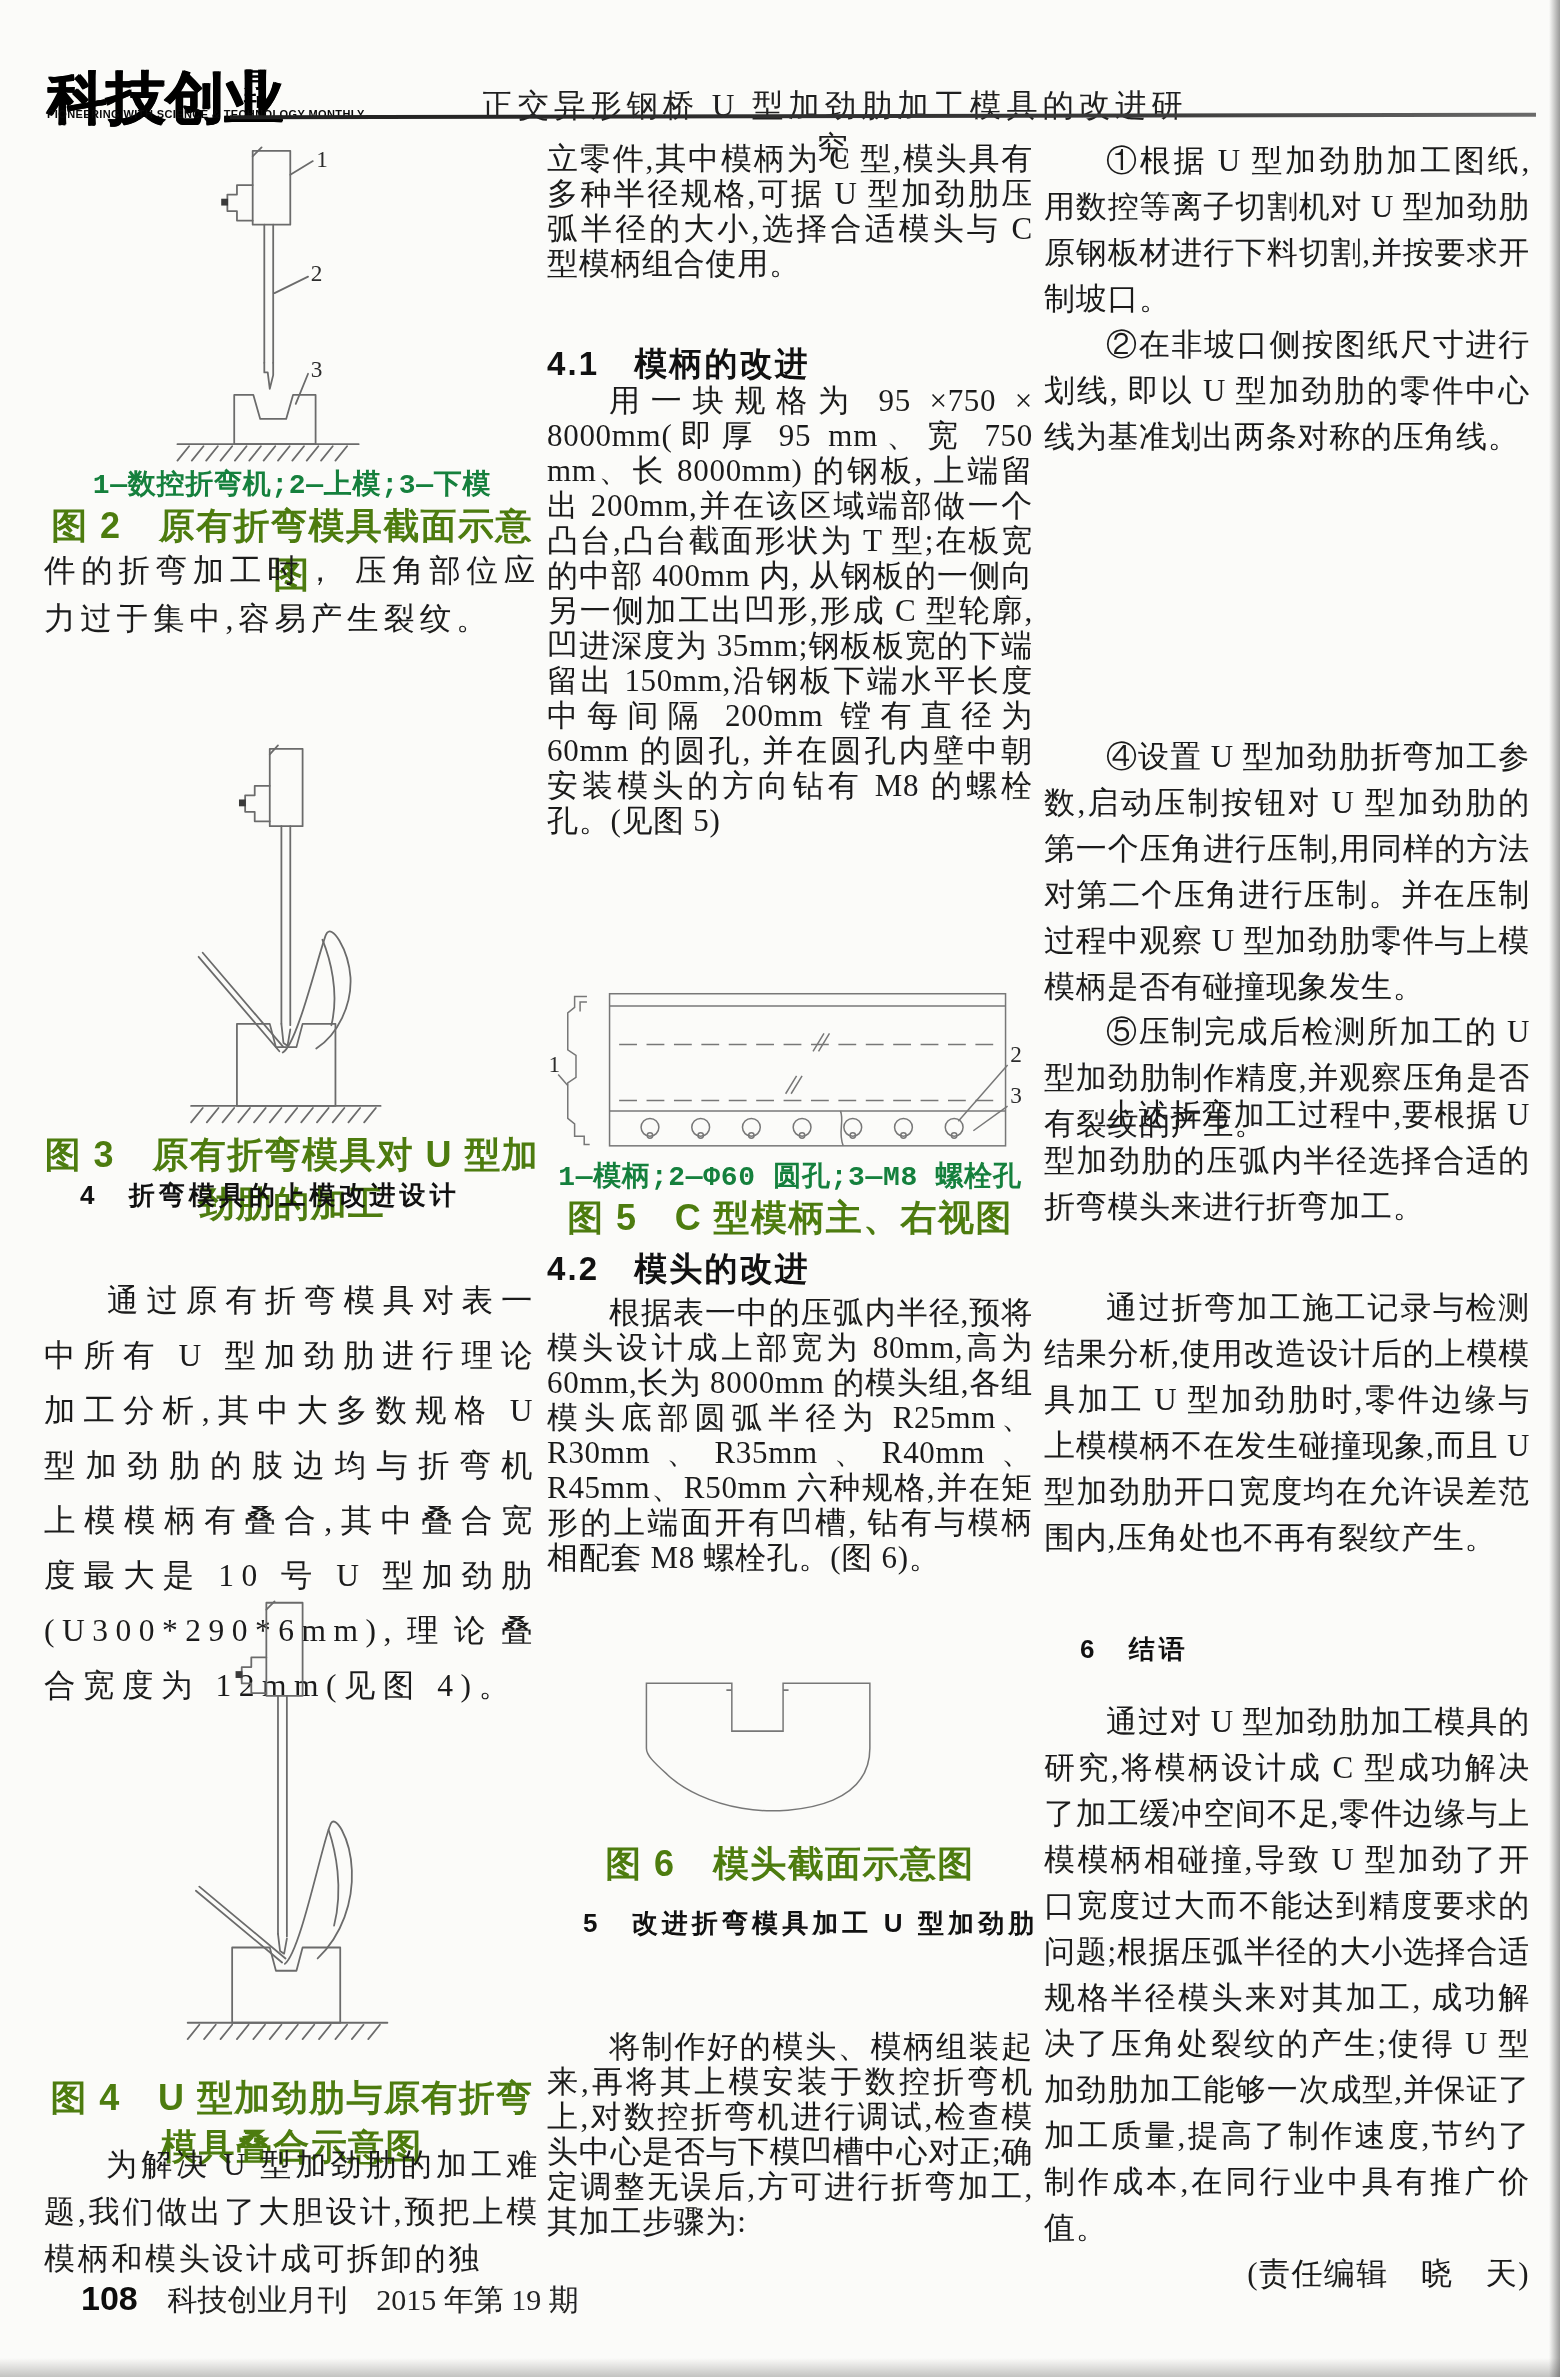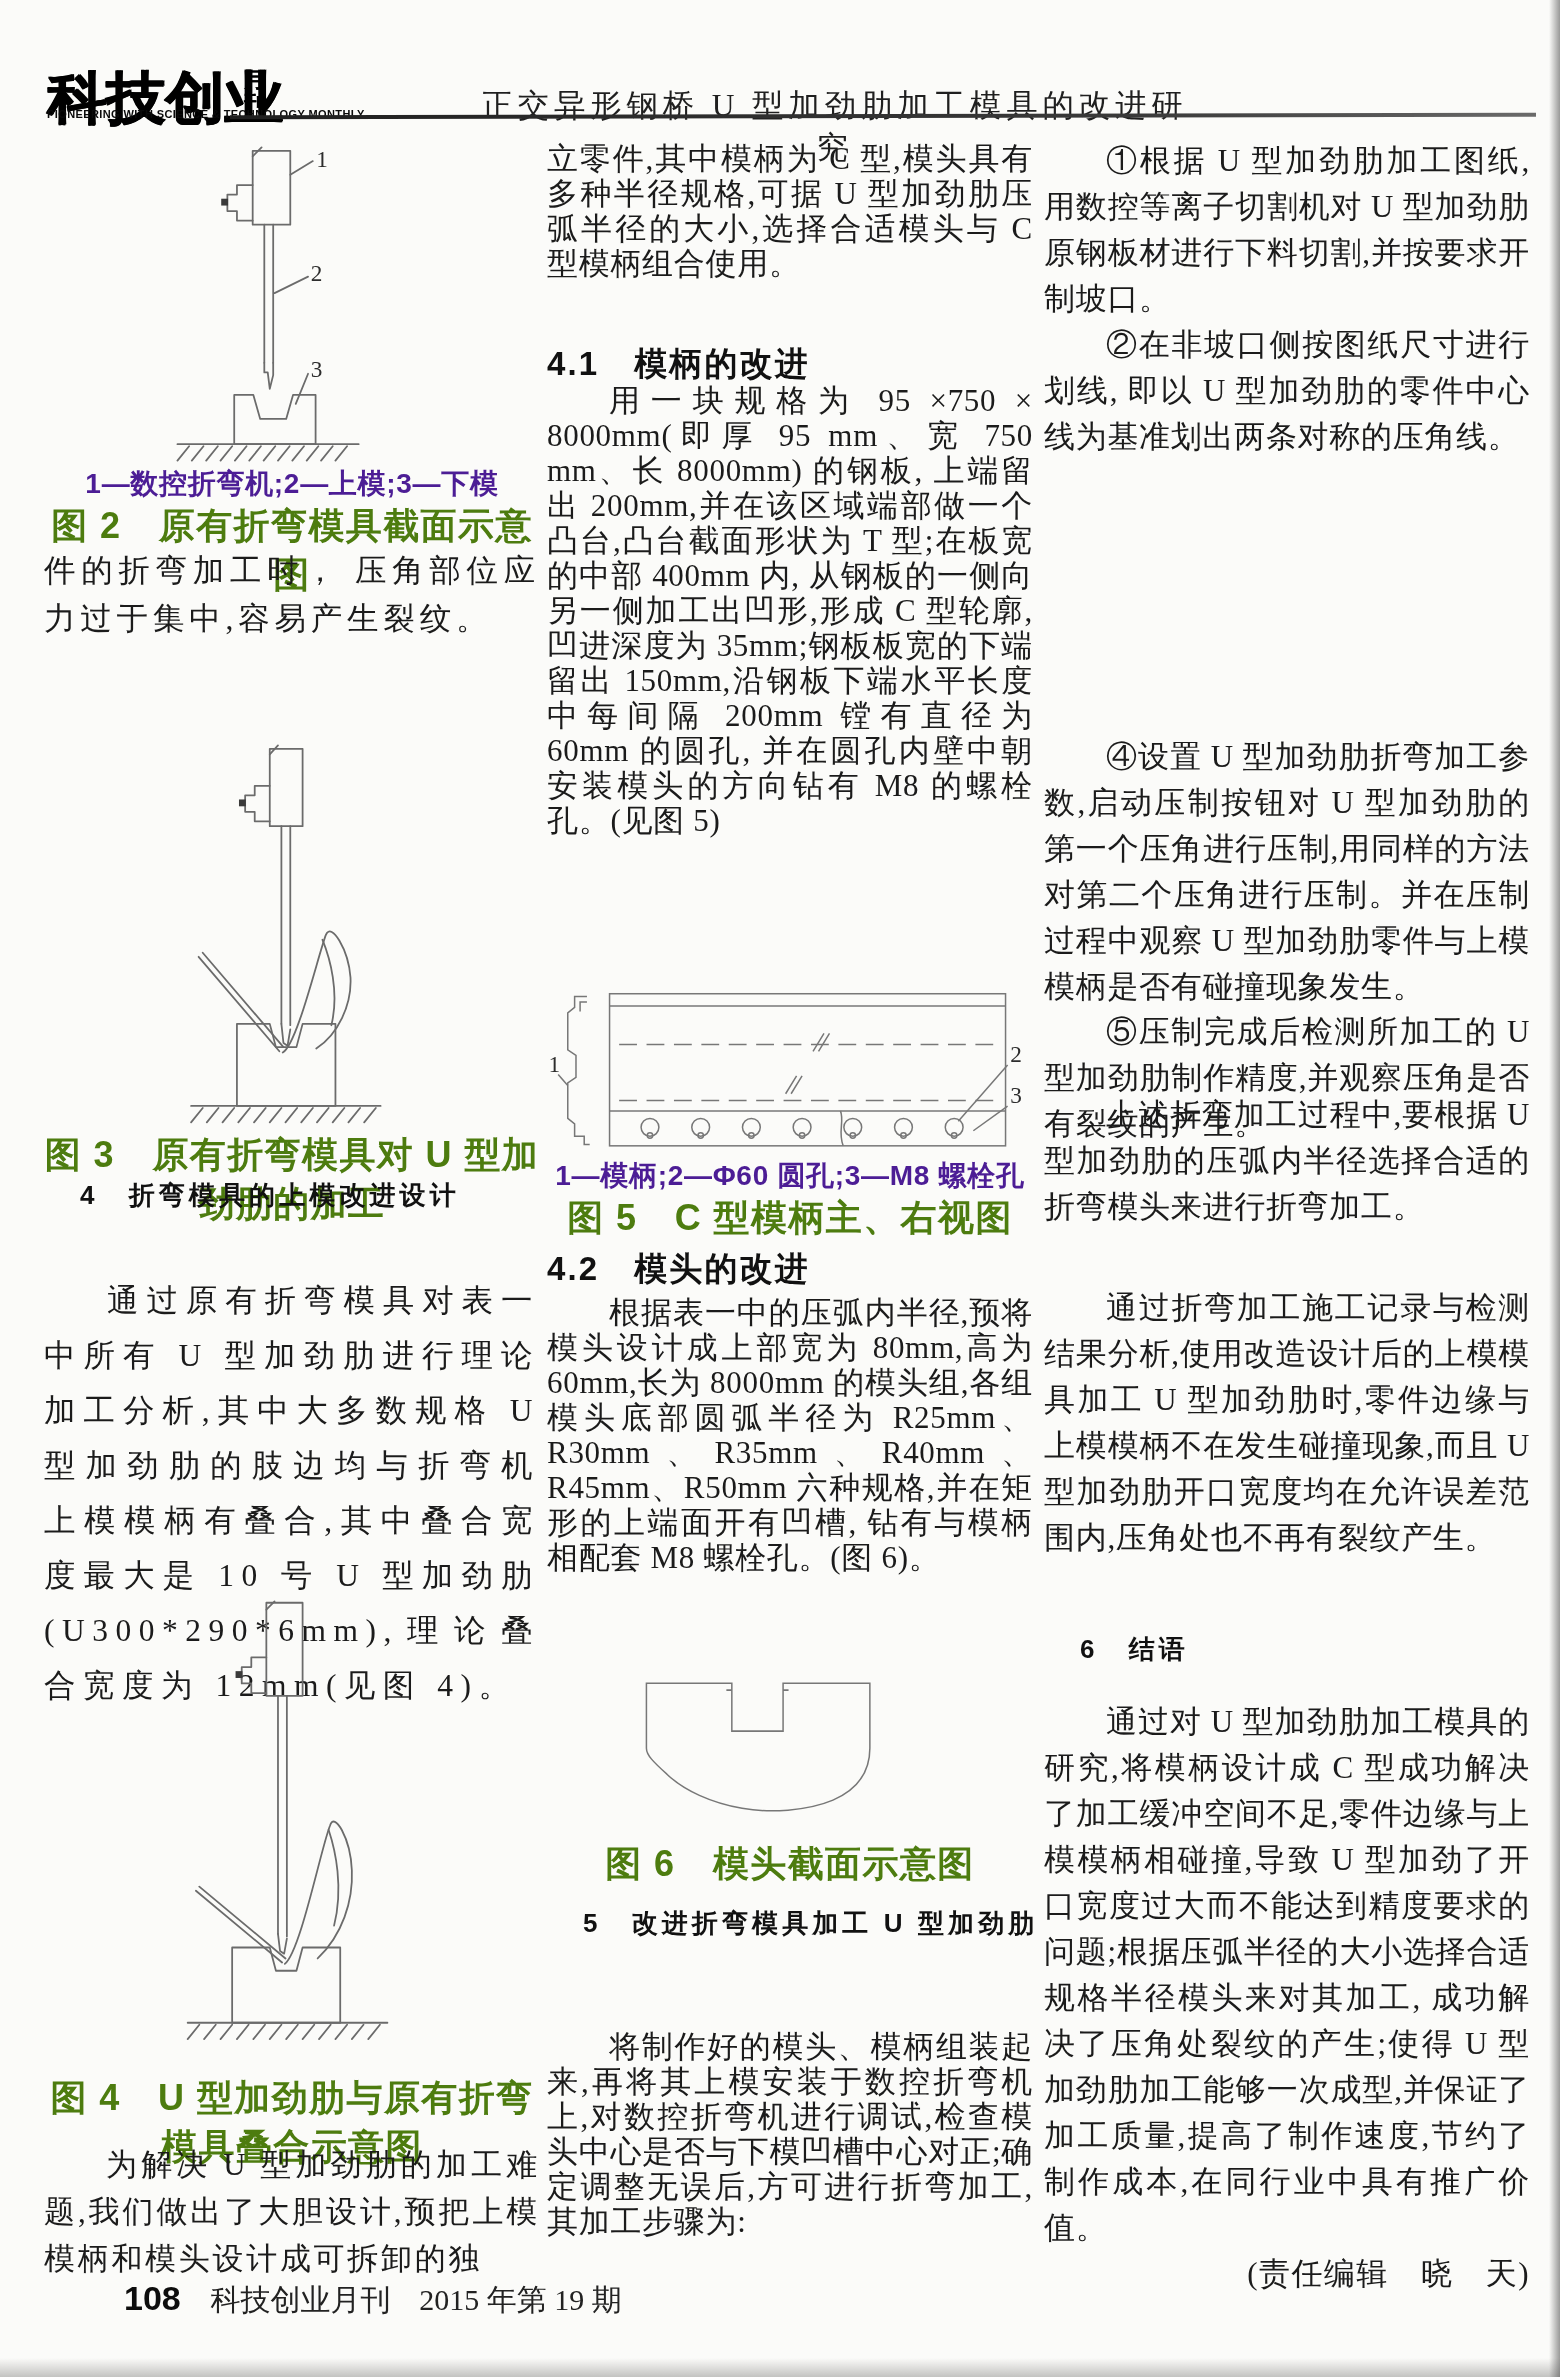--- a/index.html
+++ b/index.html
@@ -21,22 +21,22 @@
   .loose{font-size:31.5px; line-height:55px; letter-spacing:7.5px;}
   .semiloose{font-size:31.5px; line-height:48px; letter-spacing:4.8px;}
   .mild{font-size:31px; line-height:47px; letter-spacing:2.7px;}
 
   .caption{
     font-family:"Liberation Sans","DejaVu Sans",sans-serif;
     font-weight:bold; font-size:36px; text-align:center; color:#4d7c0f;
     letter-spacing:1.4px;
   }
   .legend{
-    font-family:Liberation Sans, sans-serif;
-    font-weight:bold; font-size:28px; text-align:center; color:#4c1d95;
+    font-family:Liberation Mono, monospace;
+    font-weight:bold; font-size:28px; text-align:center; color:#15803d;
     letter-spacing:0.7px;
   }
   .heading{
     font-family:"Liberation Sans","DejaVu Sans",sans-serif;
     font-weight:bold; color:#111; text-align:left;
   }
   .h-major{font-size:26px; letter-spacing:4.1px; line-height:52px;margin-left:36px;}
   .h-minor{font-size:33px; letter-spacing:2.1px;}
 
   
@@ -62,21 +62,21 @@
   .running-title{
     position:absolute; left:472px; top:64px; width:725px;
     text-align:center; font-size:31.5px; letter-spacing:4.8px; color:#1f1f1f;margin-top:21px;
   }
   .header-rule{
     position:absolute; left:230px; top:114px; width:1306px; height:4.1px;
     background:linear-gradient(to right,#1f1f1f,#3a3a3a 70%,#6a6a6a);
     transform:rotate(-0.12deg);
   }
 
-  .footer{position:absolute; left:81px; top:2279px; white-space:nowrap;margin-left:43px;}
+  .footer{position:absolute; left:81px; top:2279px; white-space:nowrap;}
   .footer .pnum{
     font-family:"Liberation Sans","DejaVu Sans",sans-serif;
     font-weight:bold; font-size:34px; color:#0d0d0d; vertical-align:baseline;
   }
   .footer .fj{font-size:30px; color:#222; margin-left:27px;}
   .footer .fi{font-size:30px; color:#222; margin-left:26px;}
 
   .editor-line{text-align:right; padding-right:140px; font-size:31px; letter-spacing:1.4px;}
 
   

